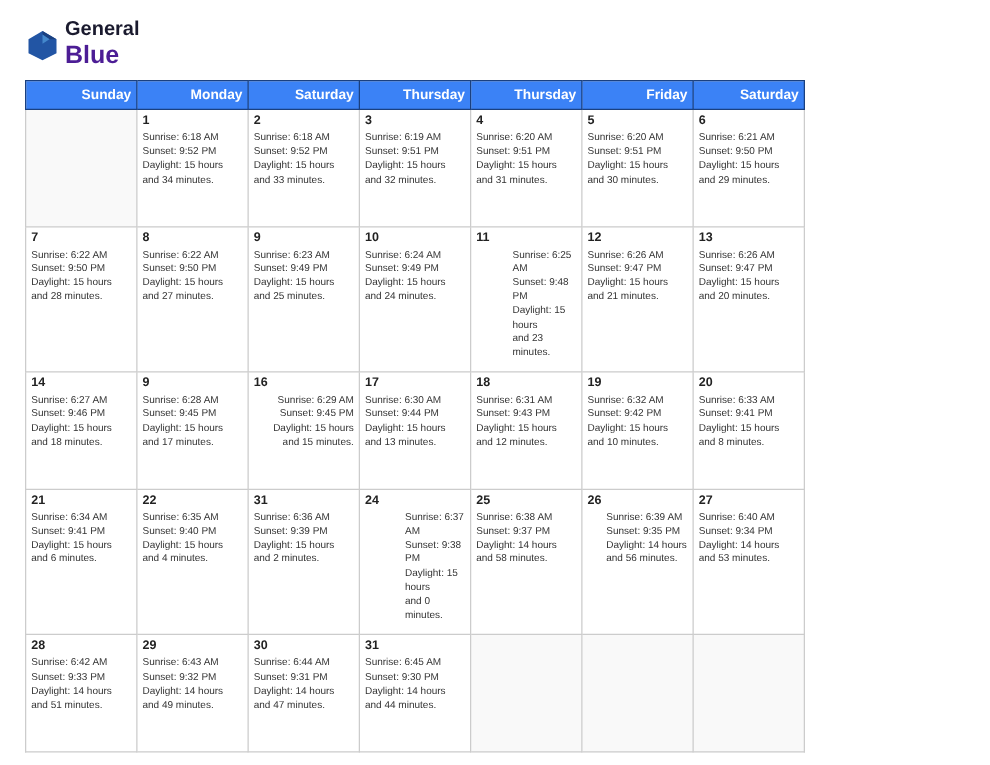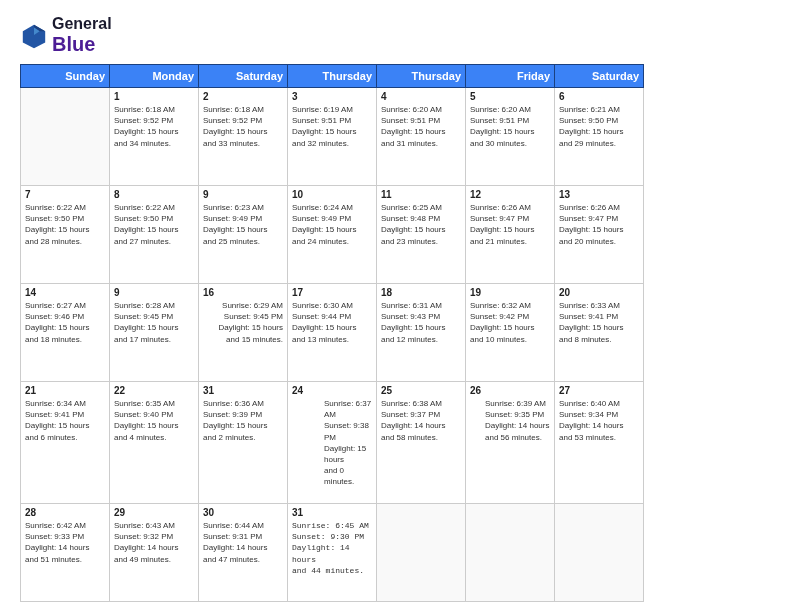--- a/index.html
+++ b/index.html
@@ -190,21 +190,21 @@
           </td>
           <td>
             <span class="day-num">10</span>
             <div class="day-info" style="white-space: pre-line;">Sunrise: 6:24 AM
 Sunset: 9:49 PM
 Daylight: 15 hours
 and 24 minutes.</div>
           </td>
           <td>
             <span class="day-num">11</span>
-            <div class="day-info" style="white-space: pre-line;">Sunrise: 6:25 AM
+            <div class="day-info" style="white-space: pre-line; margin-left: 29px;">Sunrise: 6:25 AM
 Sunset: 9:48 PM
 Daylight: 15 hours
 and 23 minutes.</div>
           </td>
           <td>
             <span class="day-num">12</span>
             <div class="day-info" style="white-space: pre-line;">Sunrise: 6:26 AM
 Sunset: 9:47 PM
 Daylight: 15 hours
 and 21 minutes.</div>
@@ -336,21 +336,21 @@
           </td>
           <td>
             <span class="day-num">30</span>
             <div class="day-info" style="white-space: pre-line;">Sunrise: 6:44 AM
 Sunset: 9:31 PM
 Daylight: 14 hours
 and 47 minutes.</div>
           </td>
           <td>
             <span class="day-num">31</span>
-            <div class="day-info" style="white-space: pre-line; font-family: Liberation Mono, monospace;">Sunrise: 6:45 AM
+            <div class="day-info" style="white-space: pre-line;">Sunrise: 6:45 AM
 Sunset: 9:30 PM
 Daylight: 14 hours
 and 44 minutes.</div>
           </td>
           <td class="empty"></td>
           <td class="empty"></td>
           <td class="empty"></td>
         </tr>
       </tbody>
   </table>

